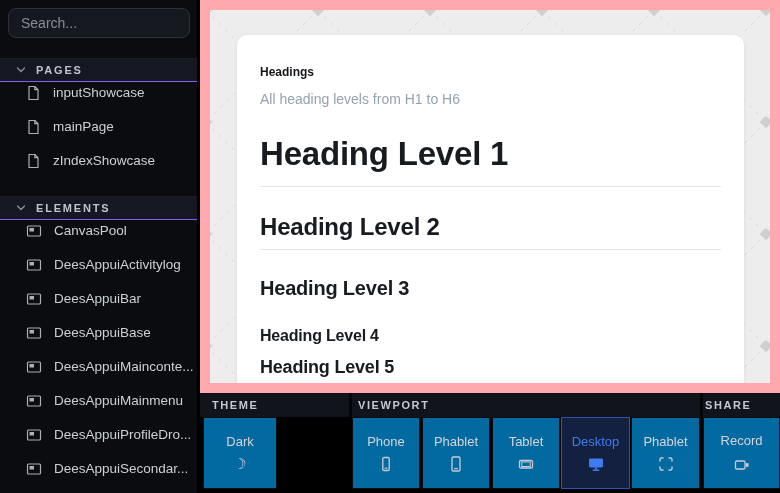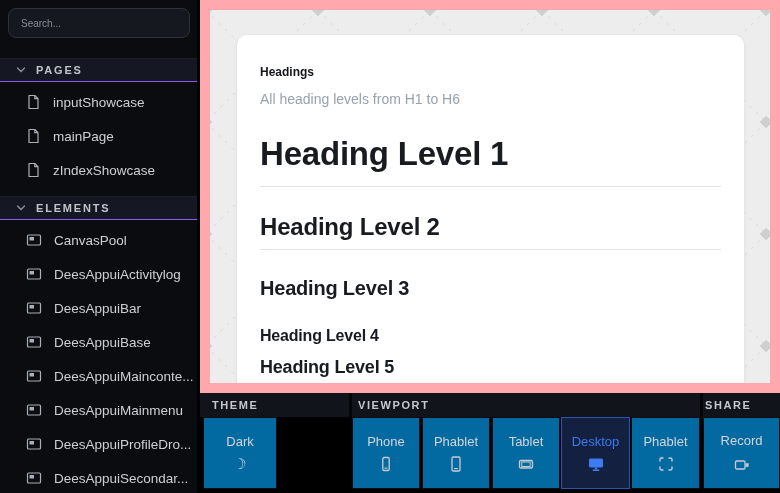--- a/index.html
+++ b/index.html
@@ -13,39 +13,39 @@
 
   
   .sidebar {
     position:absolute; left:0; top:0; width:197px; height:493px;
     background:#0a0c10;
   }
   .search-wrap { position:absolute; left:8px; top:8px; right:7px; }
   .search-input {
     width:100%; height:30px;
     background:#15181f; border:1px solid #2c313a; border-radius:8px;
-    color:#0ea5e9; font-size:10px; padding:0 12px;
+    color:#0ea5e9; font-size:14px; padding:0 12px;
     font-family:"Liberation Sans", sans-serif; outline:none;
   }
   .search-input::placeholder { color:#878d96; }
   .side-list { position:absolute; top:58px; left:0; right:0; }
   .side-header {
     height:24px; display:flex; align-items:center; gap:10px;
     padding-left:16px; background:#151822;
     border-top:1px solid #1b1e27; border-bottom:1px solid #8b5cf6;
     cursor:pointer;
   }
   .side-header .hdr-label {
     font-size:11px; font-weight:700; letter-spacing:1.8px; color:#c0c4ca;
   }
   .side-items { margin-top:3px; }
   .side-items.elements { margin-top:3px; }
   .side-header.second { margin-top:9px; }
   .side-item {
-    height:34px; display:flex; align-items:center; gap:12px;
+    height:34px; display:flex; align-items:flex-start; gap:12px;
     padding-left:26px; cursor:pointer; white-space:nowrap;
   }
   .side-item .item-label { font-size:13.5px; color:#ccd0d5; }
   .icon-svg { flex:0 0 auto; display:block; }
 
   
   .canvas-frame {
     position:absolute; left:200px; top:0; width:580px; height:393px;
     background:#ffa9ae; padding:10px;
   }

